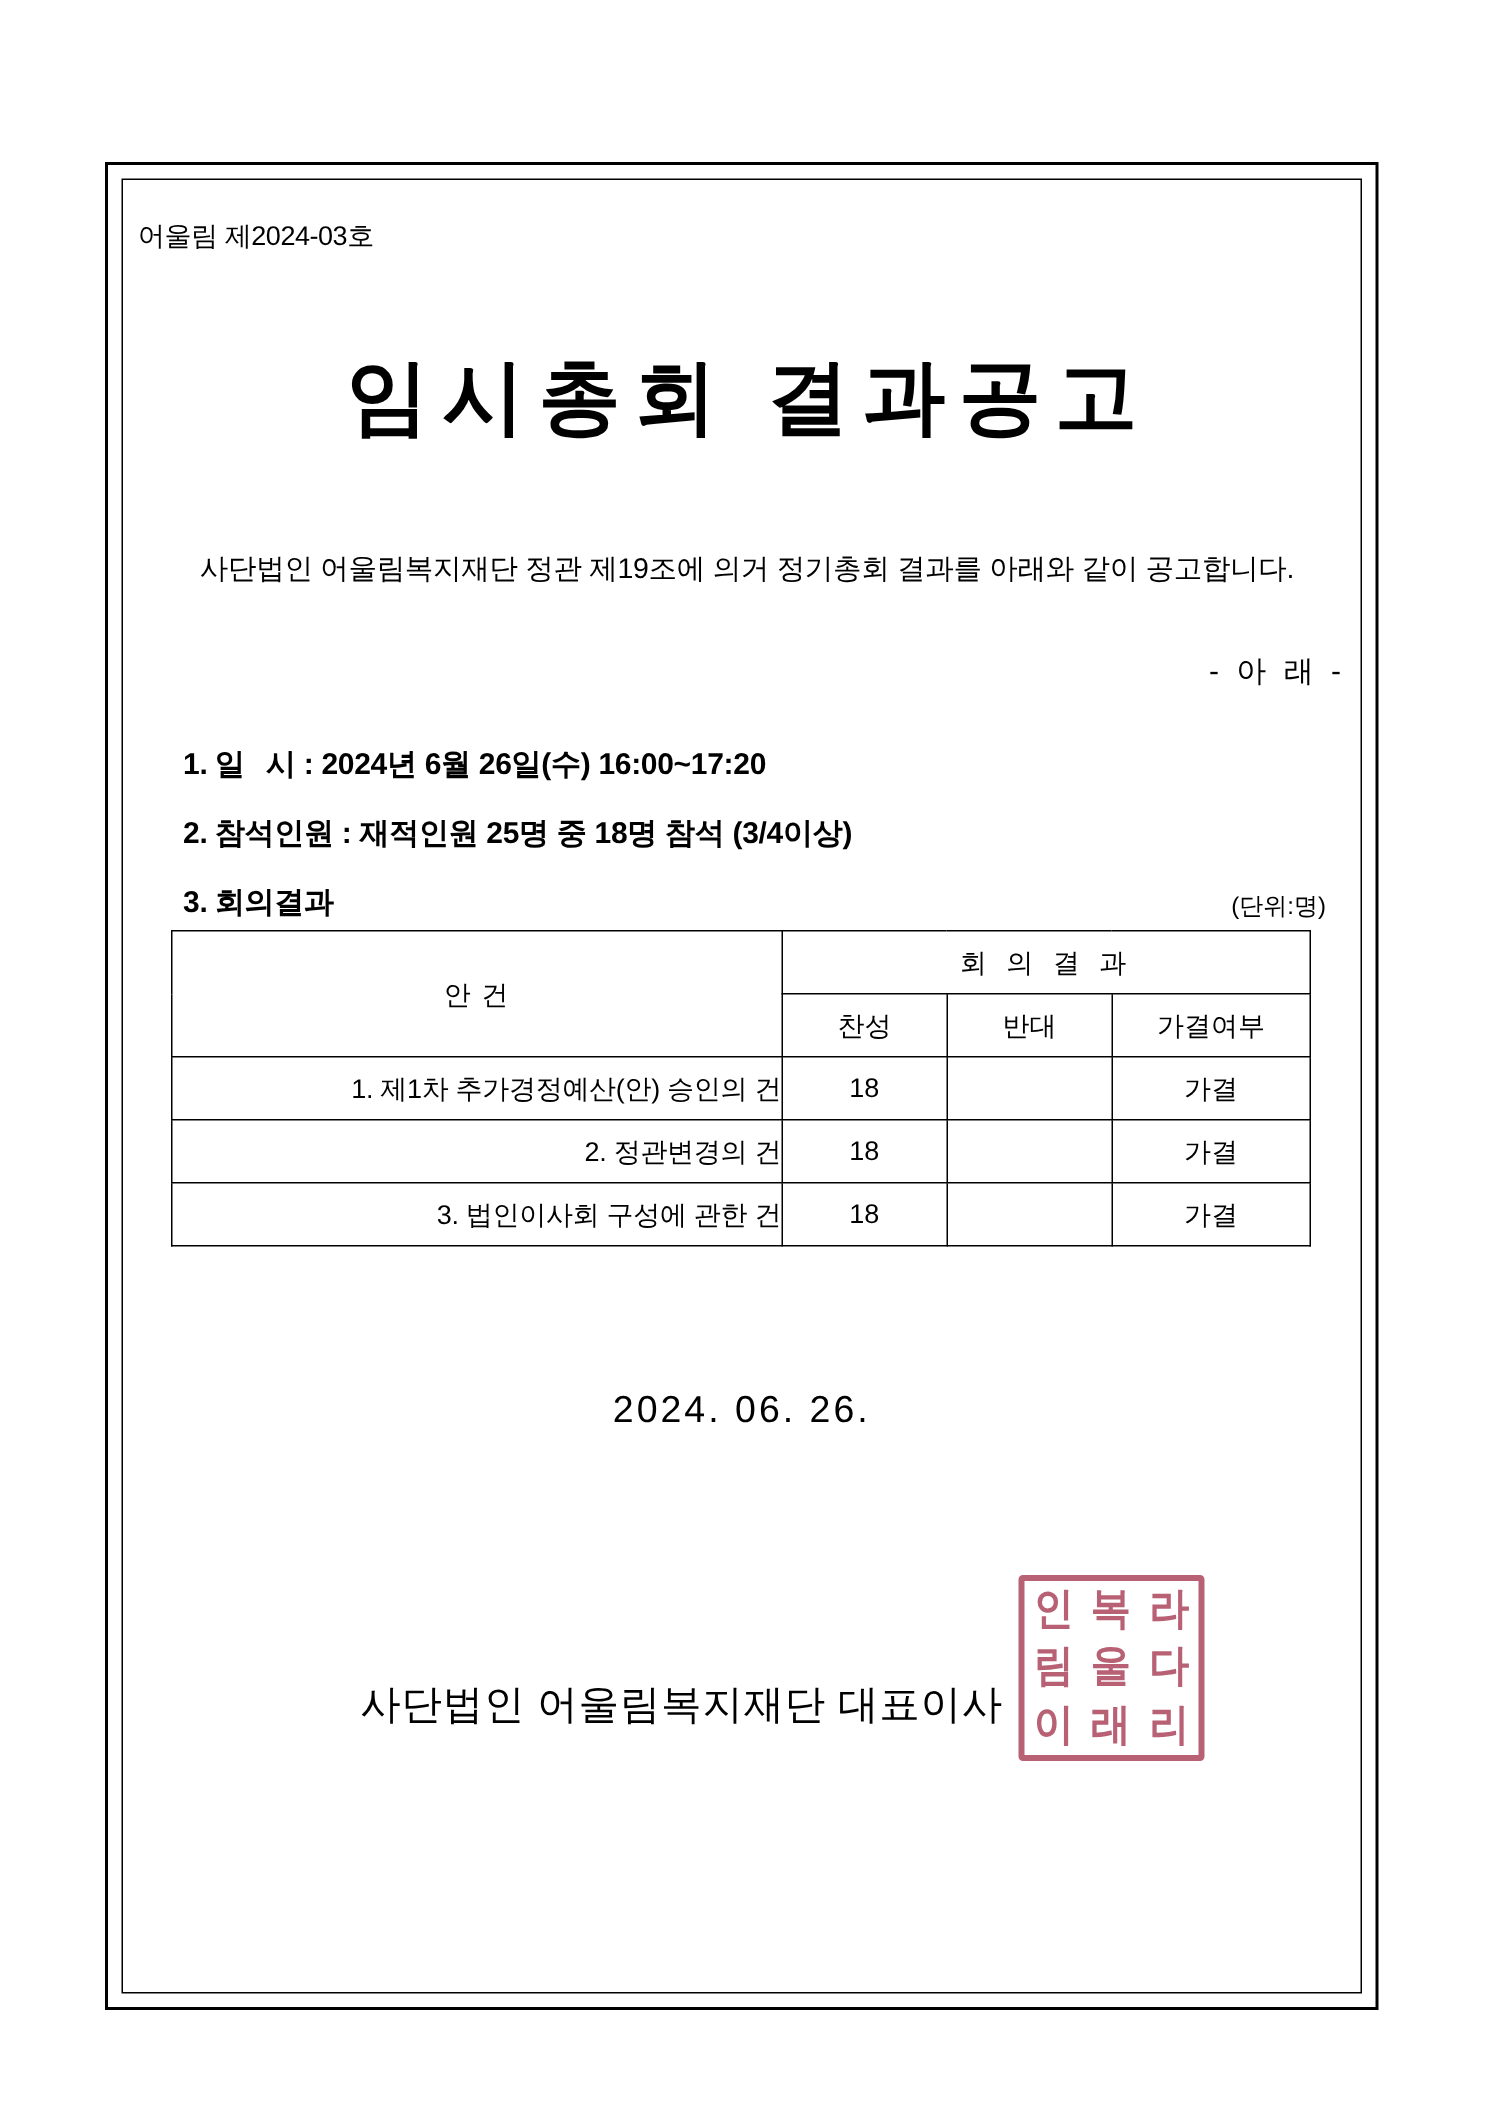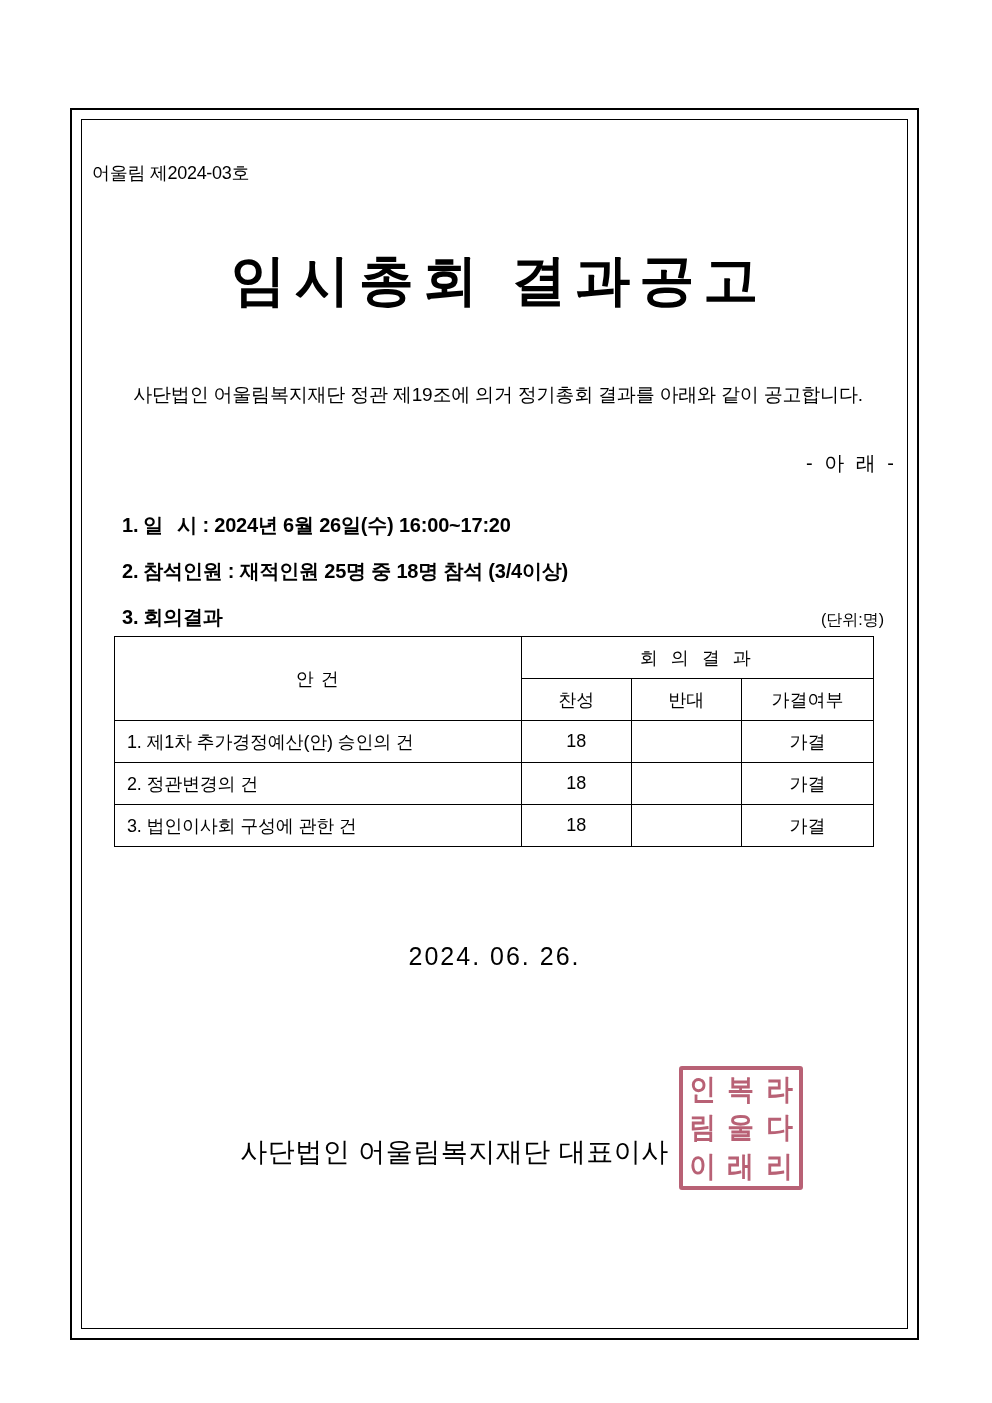--- a/index.html
+++ b/index.html
@@ -37,21 +37,20 @@
   }
 
   .content {
     position: absolute;
     left: 92px;
     top: 108px;
     width: 805px;
     height: 1232px;
     box-sizing: border-box;
     padding: 0;
-    margin-top: 16px;
   }
 
   .doc-number {
     position: absolute;
     left: 0px;
     top: 37px;
     font-size: 18px;
     letter-spacing: -0.3px;
     white-space: nowrap;
   }
@@ -128,21 +127,21 @@
   }
   table.result-table .agenda-head {
     width: 402px;
     letter-spacing: 1px;
   }
   table.result-table .res-head { letter-spacing: 4px; }
   table.result-table .col-yes { width: 108px; }
   table.result-table .col-no { width: 108px; }
   table.result-table .col-pass { width: 130px; }
   table.result-table td.agenda-cell {
-    text-align: left;
+    text-align: right;
     padding-left: 12px;
     letter-spacing: -0.2px;
   }
 
   .date-line {
     position: absolute;
     left: 0;
     top: 818px;
     width: 805px;
     text-align: center;

